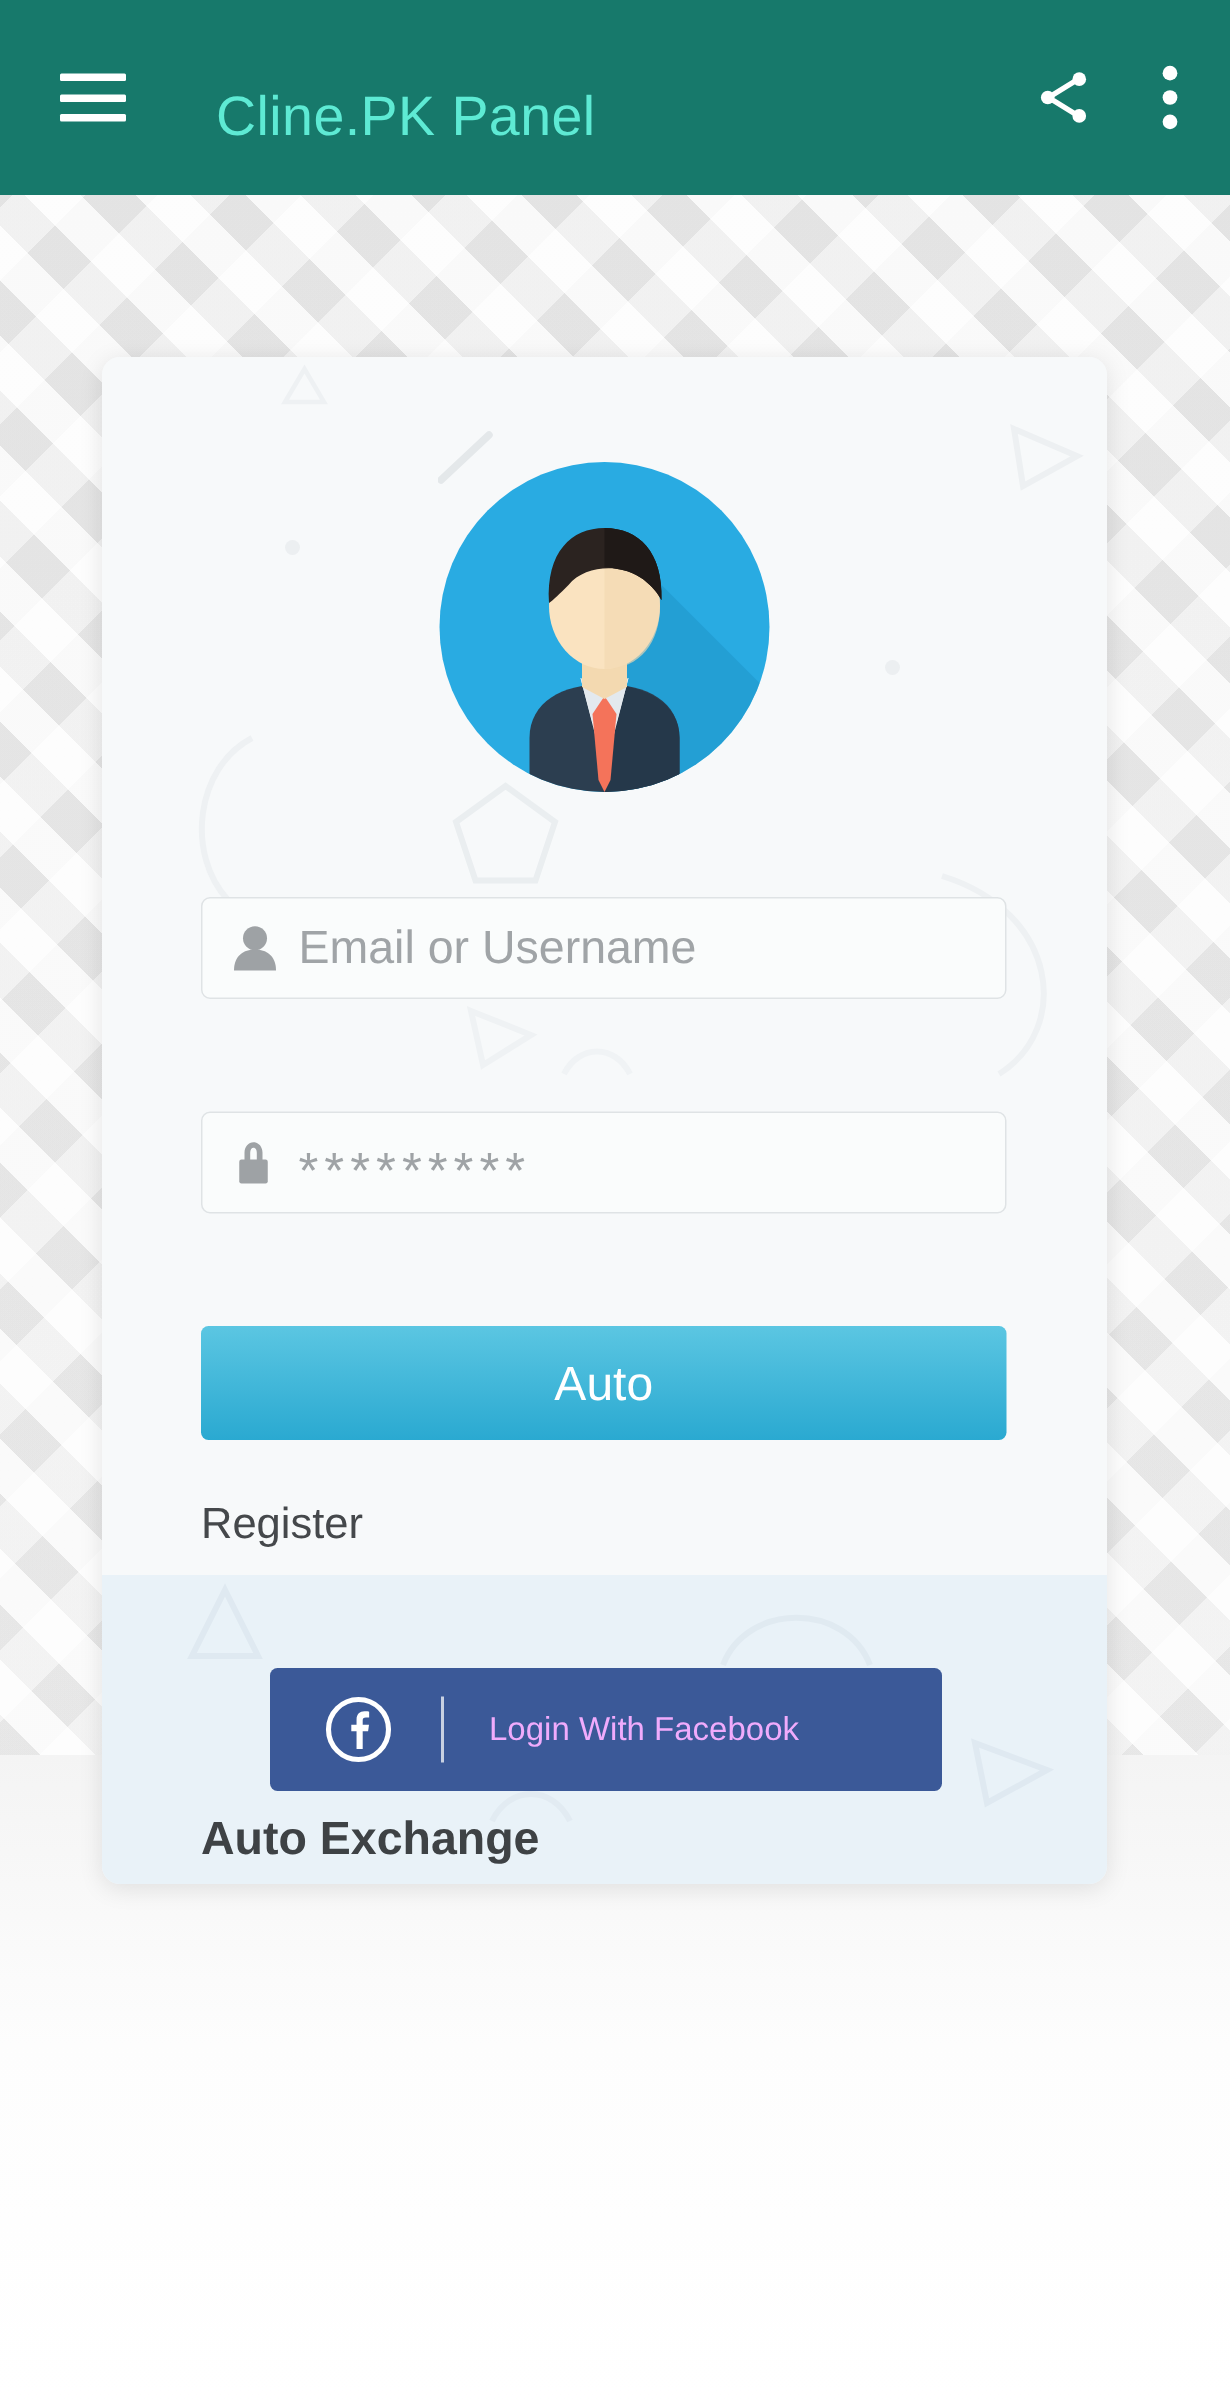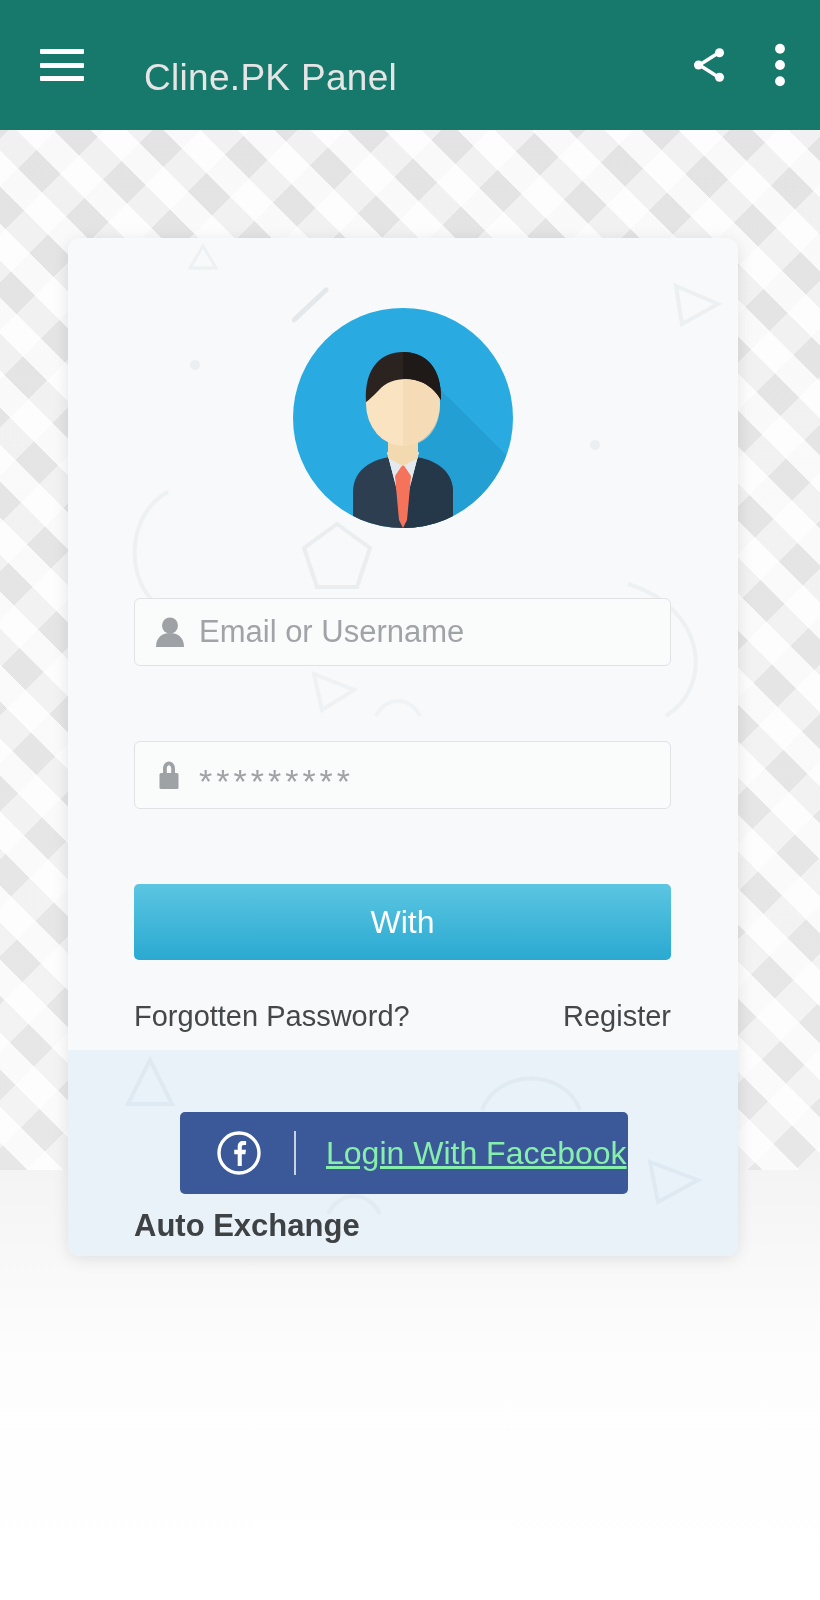--- a/index.html
+++ b/index.html
@@ -24,21 +24,21 @@
     padding:0 34px 0 40px;
     z-index:5;
   }
   .hamburger {
     width:44px; height:32px;
     display:flex; flex-direction:column; justify-content:space-between;
     cursor:pointer; flex:0 0 auto;
   }
   .hamburger span { display:block; height:5px; width:100%; background:#fff; border-radius:1px; }
   .appbar-title {
-    color:#e5e5e5;
+    color:#5eead4;
     font-size:37px;
     letter-spacing:.3px;
     margin-left:60px;
     white-space:nowrap;
     flex:1 1 auto;
     margin-top:26px;
   }
   .appbar-actions { display:flex; align-items:center; gap:44px; flex:0 0 auto; }
   .icon-btn { cursor:pointer; display:flex; align-items:center; justify-content:center; }
 
@@ -153,25 +153,24 @@
     width:448px; height:82px;
     background:#3b5998;
     border:none; border-radius:5px;
     display:flex; align-items:center;
     cursor:pointer;
     z-index:3;
   }
   .fb-icon { flex:0 0 auto; margin-left:36px; display:flex; align-items:center; }
   .fb-divider { width:2px; height:44px; background:rgba(255,255,255,.72); margin-left:32px; flex:0 0 auto; }
   .fb-label {
-    color:#86efac;
-    font-size:32px;
+    color:#f0abfc;
+    font-size:22px;
     margin-left:30px;
     white-space:nowrap;
-    text-decoration:underline;
   }
   .auto-exchange {
     position:absolute; left:66px; top:158px;
     font-size:31px;
     color:#3e4245;
     z-index:3;
     font-weight:bold;
   }
 </style>
 </head>
@@ -298,24 +297,23 @@
       <div class="field field-pass">
         <span class="field-icon">
           <svg width="28" height="32" viewBox="0 0 28 32">
             <path d="M8 15 L8 9.5 C8 5.4 10.7 2.5 14 2.5 C17.3 2.5 20 5.4 20 9.5 L20 15 L16.2 15 L16.2 9.5 C16.2 7.5 15.2 6.2 14 6.2 C12.8 6.2 11.8 7.5 11.8 9.5 L11.8 15 Z" fill="#9ea2a5"></path>
             <rect x="4.5" y="14" width="19" height="16" rx="1.5" fill="#9ea2a5"></rect>
           </svg>
         </span>
         <span class="field-text pw">*********</span>
       </div>
 
-      <button class="login-btn">With</button>
+      <button class="login-btn">Auto</button>
 
       <div class="links">
-        <a>Forgotten Password?</a>
         <a>Register</a>
       </div>
     </div>
 
     <div class="card-bottom">
 
       <div class="card-deco">
         <svg style="left:54px; top:4px;" width="56" height="58" viewBox="0 0 56 58">
           <path d="M28 6 L50 50 L6 50 Z" fill="none" stroke="#dfe9f1" stroke-width="4"></path>
         </svg>

